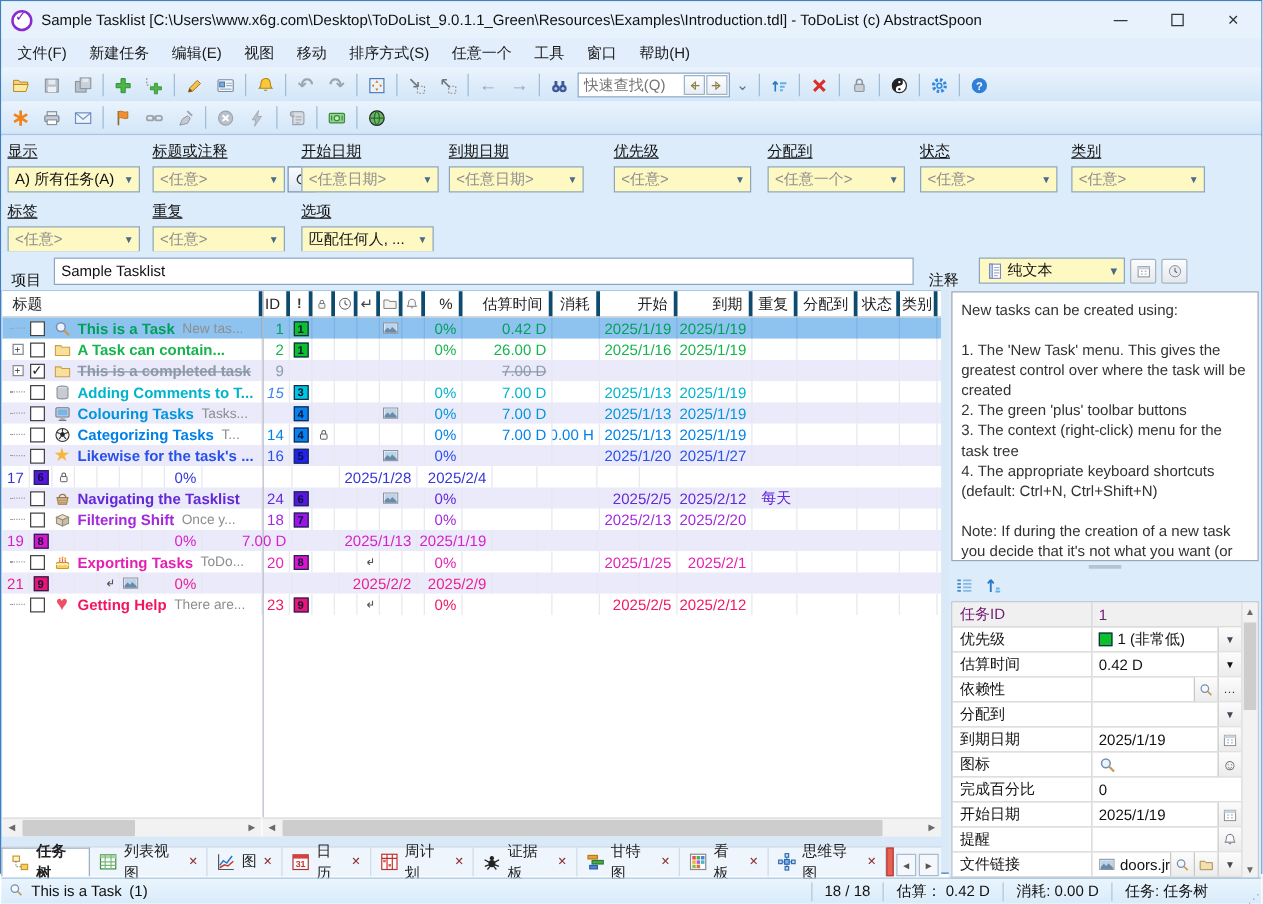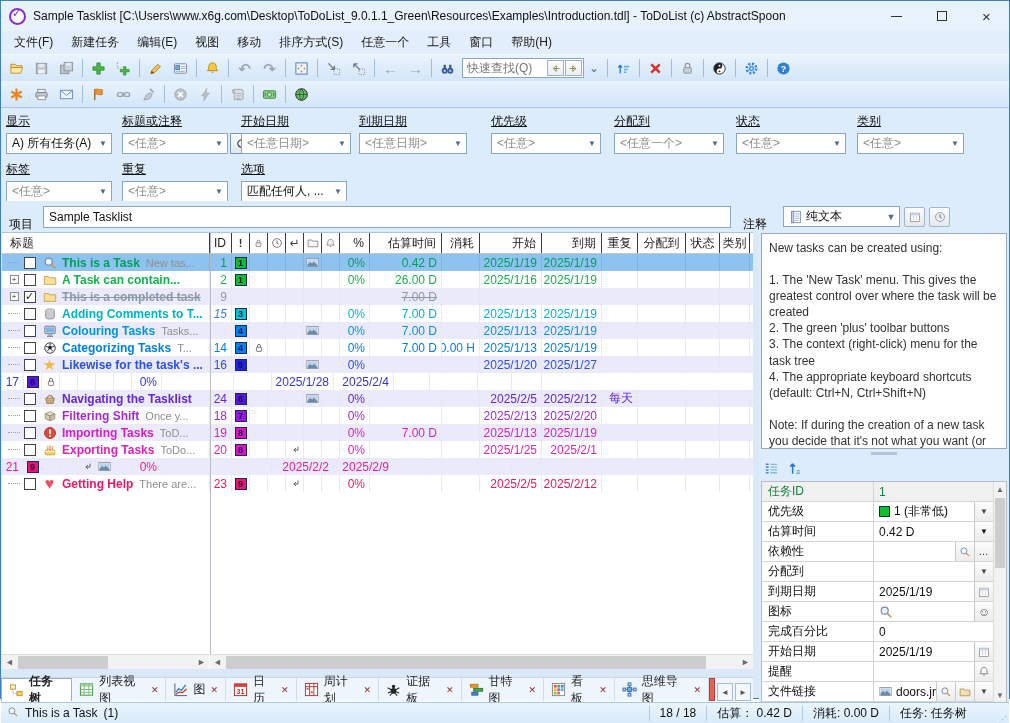--- a/index.html
+++ b/index.html
@@ -32,37 +32,37 @@
   .quickfind { display:flex; align-items:center; margin:0 2px; }
   .qf-box { display:flex; align-items:center; background:#fff; border:1px solid #8aa6c4; height:20px; }
   .qf-input { width:84px; border:0; outline:none; font-size:12px; color:#8a8a8a; padding:0 4px; background:transparent; font-family:inherit; }
   .qf-btn { width:17px; height:16px; border:1px solid #9ab2cc; background:linear-gradient(#fdfdfd,#e8eef5); display:flex; align-items:center; justify-content:center; margin-right:1px; }
   .qf-drop { width:16px; height:20px; display:flex; align-items:center; justify-content:center; color:#50708f; margin-left:2px; }
 
   
   .filterpanel { position:absolute; left:0; top:108px; width:100%; height:92px; background:#ddecfb; }
   .filter { position:absolute; }
   .filter label { display:inline-block; text-decoration:underline; color:#111; margin-bottom:3px; }
-  .combo { height:21px; background:#ffffff; border:1px solid #8aa6c4; display:flex; align-items:center; padding-left:5px; position:relative; }
+  .combo { height:21px; background:#fef9c3; border:1px solid #8aa6c4; display:flex; align-items:center; padding-left:5px; position:relative; }
   .combo .val { flex:1; white-space:nowrap; overflow:hidden; color:#8e8e8e; }
   .combo .val.black { color:#111; }
   .combo .chev { width:16px; color:#4a6a8a; font-size:9px; text-align:center; }
   .refresh-btn { width:22px; height:21px; border:1px solid #7a96b4; background:linear-gradient(#fafcff,#dde8f2); display:flex; align-items:center; justify-content:center; margin-left:2px; }
 
   
   .projectrow { position:absolute; left:0; top:200px; width:100%; height:31px; background:#ddecfb; display:flex; align-items:center; }
   .projectrow .lbl { margin:16px 10px 0 8px; color:#111; }
   .project-input { width:688px; height:22px; border:1px solid #8aa6c4; background:#fff; font-size:12px; padding:0 5px; font-family:inherit; color:#111; }
   .fmt-combo { width:117px; margin-left:6px; }
   .mini-sq-btn { width:21px; height:20px; border:1px solid #a8b4c0; background:linear-gradient(#fbfcfd,#e4e9ee); display:flex; align-items:center; justify-content:center; margin-left:4px; border-radius:2px; }
 
   
   .tablearea { position:absolute; left:1px; top:231px; width:751px; height:437px; background:#fff; border-top:1px solid #aac6e2; }
   .thead { display:flex; height:21px; background:#fff; border-bottom:1px solid #c6c6c6; }
-  .th { border-right:1px solid #0c4a6e; display:flex; align-items:center; justify-content:center; color:#222; overflow:hidden; }
+  .th { border-right:3px solid #0c4a6e; display:flex; align-items:center; justify-content:center; color:#222; overflow:hidden; }
   .th.left { justify-content:flex-start; padding-left:8px; }
   .th.right { justify-content:flex-end; padding-right:5px; }
   .trow { display:flex; height:17px; background:#fff; }
   .trow.alt { background:#eaeafb; }
   .trow.sel { background:#8fc3ef; }
   .td { border-right:1px solid #e8e8f0; display:flex; align-items:center; overflow:hidden; white-space:nowrap; }
   .trow.sel .td { border-right-color:#7db4e4; }
   .td.num { justify-content:flex-end; padding-right:4px; }
   .td.ctr { justify-content:center; }
   .titlecell { padding-left:2px; position:relative; }
@@ -88,21 +88,21 @@
   .comments { position:absolute; left:2px; top:1px; width:246px; height:216px; background:#fff; border:1px solid #9aa6b4; padding:6px 7px; color:#333; font-size:12px; line-height:1.34; white-space:pre-line; overflow:hidden; }
   .rsplit { position:absolute; left:0; top:218px; width:100%; height:7px; display:flex; align-items:center; justify-content:center; }
   .rsplit div { width:26px; height:3px; background:#b4c4d4; }
   .rtoolbar { position:absolute; left:2px; top:226px; height:23px; display:flex; align-items:center; gap:8px; padding-left:3px; }
   .attrwrap { position:absolute; left:2px; top:249px; width:246px; bottom:0; background:#fff; border:1px solid #b8bcc4; display:flex; }
   .attrgrid { flex:1; }
   .attr-row { display:flex; height:20px; border-bottom:1px solid #d4d4d4; align-items:stretch; }
   .attr-label { width:112px; border-right:1px solid #d4d4d4; display:flex; align-items:center; padding-left:6px; color:#111; }
   .attr-value { flex:1; display:flex; align-items:center; padding-left:5px; gap:4px; color:#111; overflow:hidden; white-space:nowrap; }
   .attr-row.ro { background:#f0f0f0; }
-  .attr-row.ro .attr-label, .attr-row.ro .attr-value { color:#15803d; }
+  .attr-row.ro .attr-label, .attr-row.ro .attr-value { color:#701a75; }
   .attr-ctrls { display:flex; align-items:stretch; }
   .attr-btn { width:19px; border-left:1px solid #c8c8c8; background:linear-gradient(#fcfcfc,#ececec); display:flex; align-items:center; justify-content:center; color:#444; font-size:10px; }
   .swatch { width:11px; height:11px; border:1px solid #1a2a50; flex:none; }
   .vscroll { width:14px; background:#f2f2f2; border-left:1px solid #dcdcdc; display:flex; flex-direction:column; }
   .vs-arrow { height:14px; display:flex; align-items:center; justify-content:center; color:#6a6a6a; font-size:8px; }
   .vs-track { flex:1; position:relative; }
   .vs-thumb { position:absolute; left:1px; right:1px; top:2px; height:70px; background:#cdcdcd; }
 
   
   .tabbar { position:absolute; left:0; top:676px; width:752px; height:24px; background:#eef5fc; display:flex; align-items:flex-end; border-top:1px solid #c8d8e8; }
@@ -1051,35 +1051,20 @@
           </div>
           <div class="td num" style="width: 60px;">
             <span style="color: rgb(164, 40, 220);">2025/2/20</span>
           </div>
           <div class="td ctr" style="width: 36px;"></div>
           <div class="td ctr" style="width: 48px;"></div>
           <div class="td ctr" style="width: 34px;"></div>
           <div class="td ctr" style="width: 30px;"></div>
         </div>
         <div class="trow alt">
-          <div class="td titlecell" style="width: 208px;">
-            <span class="gutter">
-              <span class="dots"></span>
-            </span>
-            <span class="cbx"></span>
-            <span class="ticon">
-              <svg viewBox="0 0 16 16" width="14" height="14">
-                <circle cx="8" cy="8" r="6.2" fill="#e04838" stroke="#a02818"></circle>
-                <rect x="7" y="3.8" width="2" height="5.6" rx="1" fill="#fff"></rect>
-                <circle cx="8" cy="11.6" r="1.1" fill="#fff"></circle>
-              </svg>
-            </span>
-            <span class="ttl" style="color: rgb(216, 30, 200);">Importing Tasks</span>
-            <span class="sub">ToD...</span>
-          </div>
           <div class="td num" style="width: 22px;">
             <span style="color: rgb(216, 30, 200);">19</span>
           </div>
           <div class="td ctr" style="width: 18px;">
             <span class="pribox" style="background: rgb(224, 18, 204);">8</span>
           </div>
           <div class="td ctr" style="width: 18px;"></div>
           <div class="td ctr" style="width: 18px;"></div>
           <div class="td ctr" style="width: 18px;"></div>
           <div class="td ctr" style="width: 18px;"></div>

